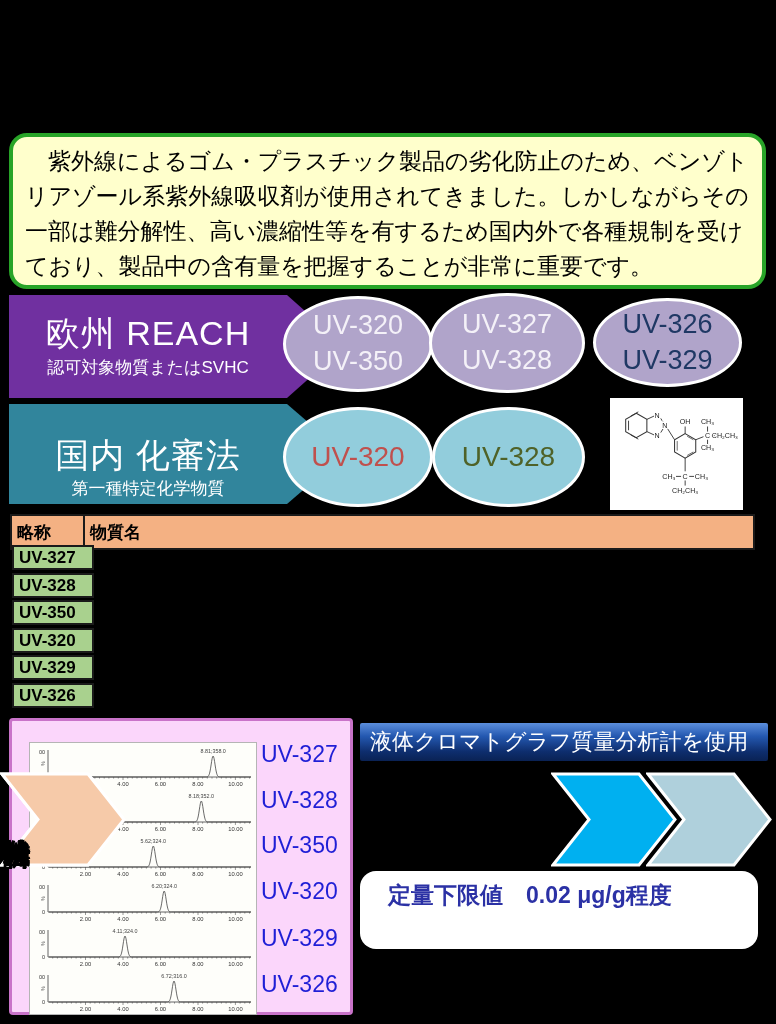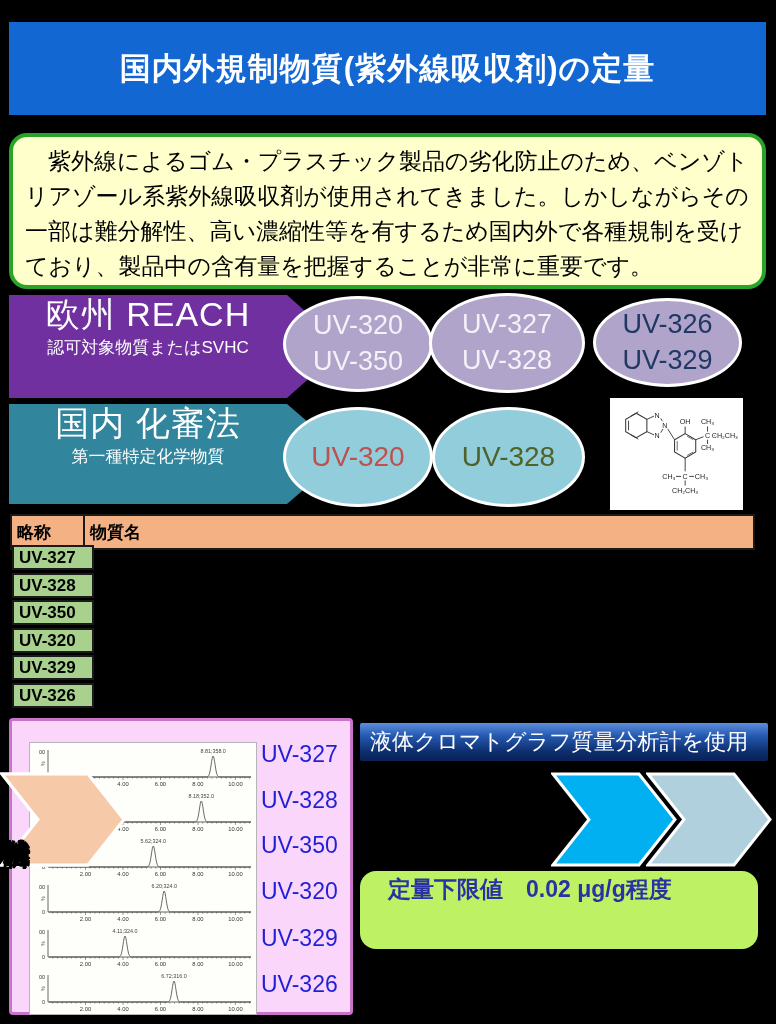--- a/index.html
+++ b/index.html
@@ -16,21 +16,21 @@
   }
   
   .intro-box{
     position:absolute;left:9px;top:133px;width:757px;height:156px;
     background:#FFFFCC;border:4px solid #28A428;border-radius:18px;
     padding:7px 12px 0 12px;color:#000;font-size:23px;line-height:35px;font-weight:500;
   }
   
   .arrow-wrap{position:absolute;}
   .arrow-text{
-    position:absolute;display:flex;flex-direction:column;align-items:center;justify-content:flex-start;
+    position:absolute;display:flex;flex-direction:column;align-items:center;justify-content:center;
     color:#fff;text-align:center;
   }
   .arrow-title{font-size:34px;font-weight:500;letter-spacing:1px;line-height:1.15;}
   .arrow-sub{font-size:17px;font-weight:400;margin-top:2px;}
   
   .uv-ellipse{
     position:absolute;border:3px solid #fff;border-radius:50%;
     display:flex;flex-direction:column;align-items:center;justify-content:center;
     font-size:27px;font-weight:500;line-height:1.32;
   }
@@ -80,30 +80,29 @@
     color:#000;font-size:27px;font-weight:700;line-height:34px;letter-spacing:3px;
     display:flex;align-items:center;justify-content:center;
   }
   .step-label:nth-of-type(1){left:405px;}
   .step-label:nth-of-type(2){left:501px;}
   .step-label:nth-of-type(3){left:596px;}
   .step-label:nth-of-type(4){left:691px;}
   
   .spec-box{
     position:absolute;left:360px;top:871px;width:398px;height:78px;
-    background:#bef264;border-radius:16px;padding:3px 0 0 28px;
+    background:#ffffff;border-radius:16px;padding:9px 0 0 28px;
     color:#2B31A5;font-size:23px;font-weight:700;line-height:31px;
   }
 </style>
 </head>
 <body>
 
 <div id="stage">
 
-  <div class="title-banner">国内外規制物質(紫外線吸収剤)の定量</div>
 
   <div class="intro-box">　紫外線によるゴム・プラスチック製品の劣化防止のため、ベンゾトリアゾール系紫外線吸収剤が使用されてきました。しかしながらその一部は難分解性、高い濃縮性等を有するため国内外で各種規制を受けており、製品中の含有量を把握することが非常に重要です。</div>
 
   <svg class="arrow-wrap" style="left:9px;top:295px;" width="336" height="103" viewBox="0 0 336 103">
     <polygon points="0,0 278,0 336,51.5 278,103 0,103" fill="#7030A0"></polygon>
   </svg>
   <div class="arrow-text" style="left:9px;top:295px;width:278px;height:103px;">
     <div class="arrow-title">欧州 REACH</div>
     <div class="arrow-sub">認可対象物質またはSVHC</div>
   </div>

